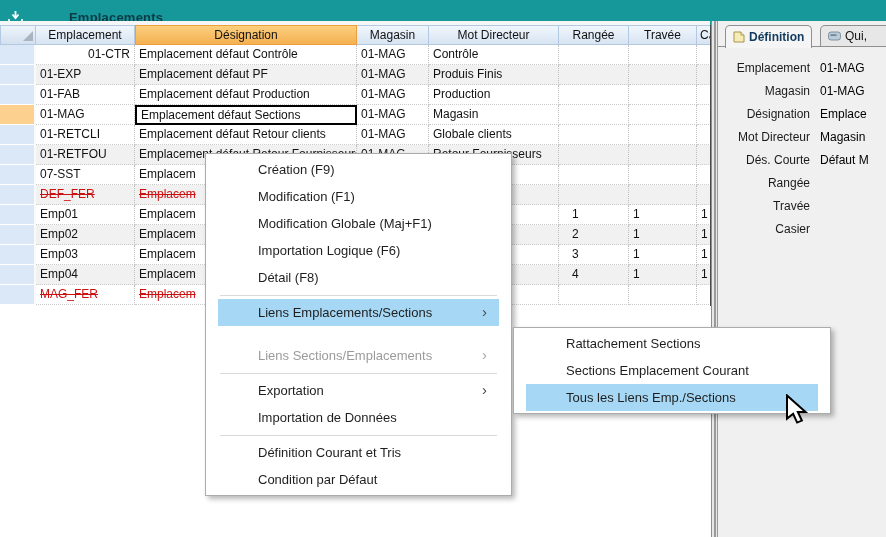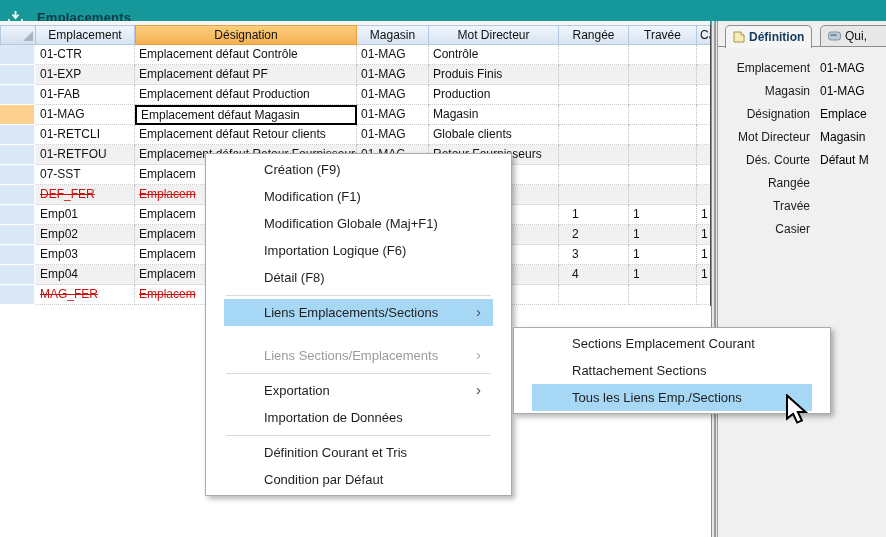--- a/index.html
+++ b/index.html
@@ -5,21 +5,21 @@
   html,body{margin:0;padding:0;}
   body{
     width:886px;height:537px;position:relative;overflow:hidden;
     background:#ffffff;
     font-family:"Liberation Sans","DejaVu Sans",sans-serif;
     -webkit-font-smoothing:antialiased;
   }
   
   .titlebar{
     position:absolute;left:0;top:0;width:886px;height:34px;
-    background:#16989a;display:flex;align-items:center;
+    background:#16989a;display:flex;align-items:center;gap:32px;
   }
   .titlebar .dl-icon{margin-left:8px;display:flex;align-items:center;}
   .titlebar .t-title{
     margin-left:14px;font-size:13px;font-weight:bold;color:#0c3a46;letter-spacing:.2px;
   }
   .gapbar{position:absolute;left:0;top:21px;width:710px;height:4px;background:#f6f6f6;}
   
   .grid{
     position:absolute;left:0;top:25px;width:710px;height:281px;
     overflow:hidden;border-right:1px solid #4a4a4a;background:#fff;
@@ -82,21 +82,21 @@
   }
   .tab.active{background:#f5f5f5;height:23px;z-index:2;font-weight:bold;color:#123a5e;}
   .fields{position:absolute;left:0;top:36px;width:168px;}
   .f-row{display:flex;height:23px;line-height:23px;}
   .f-label{width:92px;text-align:right;flex:none;color:#1a1a1a;}
   .f-value{margin-left:10px;white-space:nowrap;overflow:hidden;color:#000;}
   
   .menu{
     position:absolute;background:#fff;border:1px solid #ababab;
     box-shadow:3px 3px 5px rgba(0,0,0,.28);
-    font-size:13px;color:#1e1e1e;padding:2px 18px;box-sizing:border-box;z-index:10;
+    font-size:13px;color:#1e1e1e;padding:2px 12px;box-sizing:border-box;z-index:10;
   }
   .menu-main{left:205px;top:153px;width:307px;}
   .menu-sub{left:513px;top:327px;width:318px;z-index:11;}
   .m-item{
     height:27px;line-height:27px;padding-left:40px;padding-right:8px;
     white-space:nowrap;position:relative;
   }
   .m-item.hl{background:#a6d8f5;}
   .m-item.disabled{color:#9b9b9b;margin-top:16px;}
   .m-arrow{
@@ -133,21 +133,21 @@
       <div class="g-hcell sorted" style="width: 222px;">Désignation</div>
       <div class="g-hcell" style="width: 72px;">Magasin</div>
       <div class="g-hcell" style="width: 130px;">Mot Directeur</div>
       <div class="g-hcell" style="width: 70px;">Rangée</div>
       <div class="g-hcell" style="width: 68px;">Travée</div>
       <div class="g-hcell" style="width: 40px; text-align: left; padding-left: 3px;">Casier</div>
     </div>
   <div id="grid-body">
       <div class="g-row">
         <div class="g-sel"></div>
-        <div class="g-cell" style="width: 99px;">01-CTR</div>
+        <div class="g-cell" style="width: 99px; text-align: right;">01-CTR</div>
         <div class="g-cell" style="width: 222px;">Emplacement défaut Contrôle</div>
         <div class="g-cell" style="width: 72px;">01-MAG</div>
         <div class="g-cell" style="width: 130px;">Contrôle</div>
         <div class="g-cell" style="width: 70px; padding-left: 13px;"></div>
         <div class="g-cell" style="width: 68px;"></div>
         <div class="g-cell" style="width: 40px;"></div>
       </div>
       <div class="g-row stripe">
         <div class="g-sel"></div>
         <div class="g-cell" style="width: 99px;">01-EXP</div>
@@ -164,21 +164,21 @@
         <div class="g-cell" style="width: 222px;">Emplacement défaut Production</div>
         <div class="g-cell" style="width: 72px;">01-MAG</div>
         <div class="g-cell" style="width: 130px;">Production</div>
         <div class="g-cell" style="width: 70px; padding-left: 13px;"></div>
         <div class="g-cell" style="width: 68px;"></div>
         <div class="g-cell" style="width: 40px;"></div>
       </div>
       <div class="g-row selected">
         <div class="g-sel selected"></div>
         <div class="g-cell" style="width: 99px;">01-MAG</div>
-        <div class="g-cell focused" style="width: 222px;">Emplacement défaut Magasin</div>
+        <div class="g-cell focused" style="width: 222px;">Emplacement défaut Sections</div>
         <div class="g-cell" style="width: 72px;">01-MAG</div>
         <div class="g-cell" style="width: 130px;">Magasin</div>
         <div class="g-cell" style="width: 70px; padding-left: 13px;"></div>
         <div class="g-cell" style="width: 68px;"></div>
         <div class="g-cell" style="width: 40px;"></div>
       </div>
       <div class="g-row">
         <div class="g-sel"></div>
         <div class="g-cell" style="width: 99px;">01-RETCLI</div>
         <div class="g-cell" style="width: 222px;">Emplacement défaut Retour clients</div>
@@ -340,22 +340,22 @@
     <div class="m-item disabled">Liens Sections/Emplacements<span class="m-arrow">›</span></div>
     <div class="m-sep"></div>
     <div class="m-item">Exportation<span class="m-arrow">›</span></div>
     <div class="m-item">Importation de Données</div>
     <div class="m-sep"></div>
     <div class="m-item">Définition Courant et Tris</div>
     <div class="m-item">Condition par Défaut</div>
   </div>
 
 <div class="menu menu-sub" id="sub-menu">
+    <div class="m-item">Rattachement Sections</div>
     <div class="m-item">Sections Emplacement Courant</div>
-    <div class="m-item">Rattachement Sections</div>
     <div class="m-item hl">Tous les Liens Emp./Sections</div>
   </div>
 
 <div class="cursor">
   <svg width="24" height="30" viewBox="0 0 16 21">
     <path d="M1 1 L1 17.2 L5.3 13.8 L8.1 20 L11.4 18.6 L8.6 12.6 L14 12.6 Z" fill="#ffffff" stroke="#000000" stroke-width="1.4" stroke-linejoin="miter"></path>
   </svg>
 </div>
 
 </body></html>

